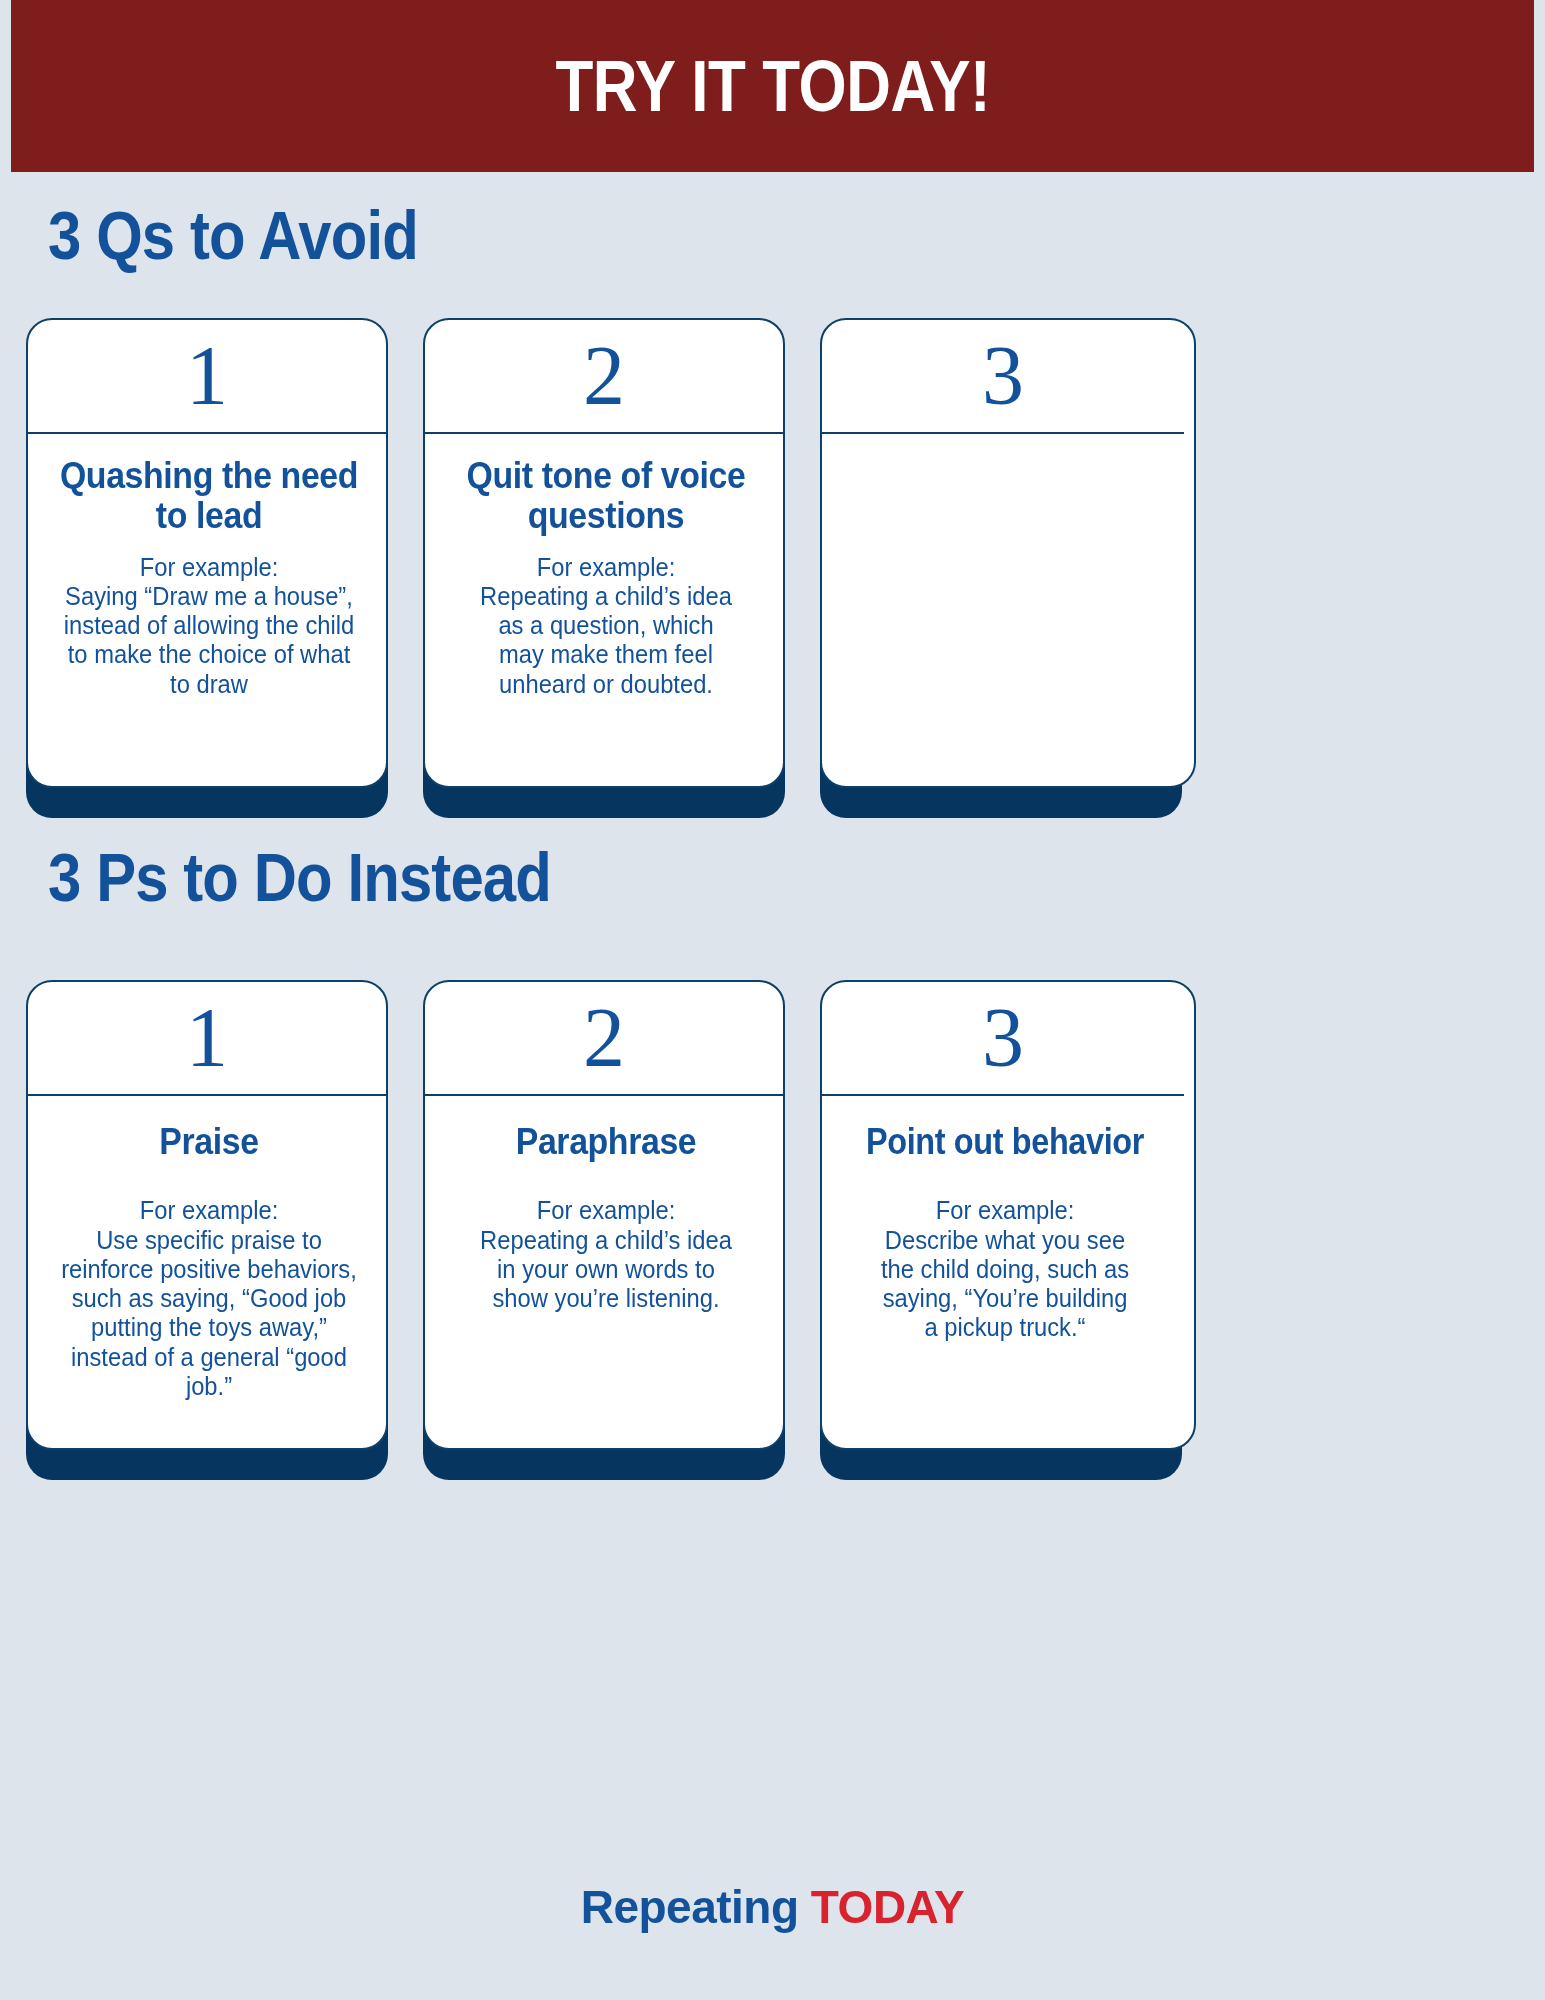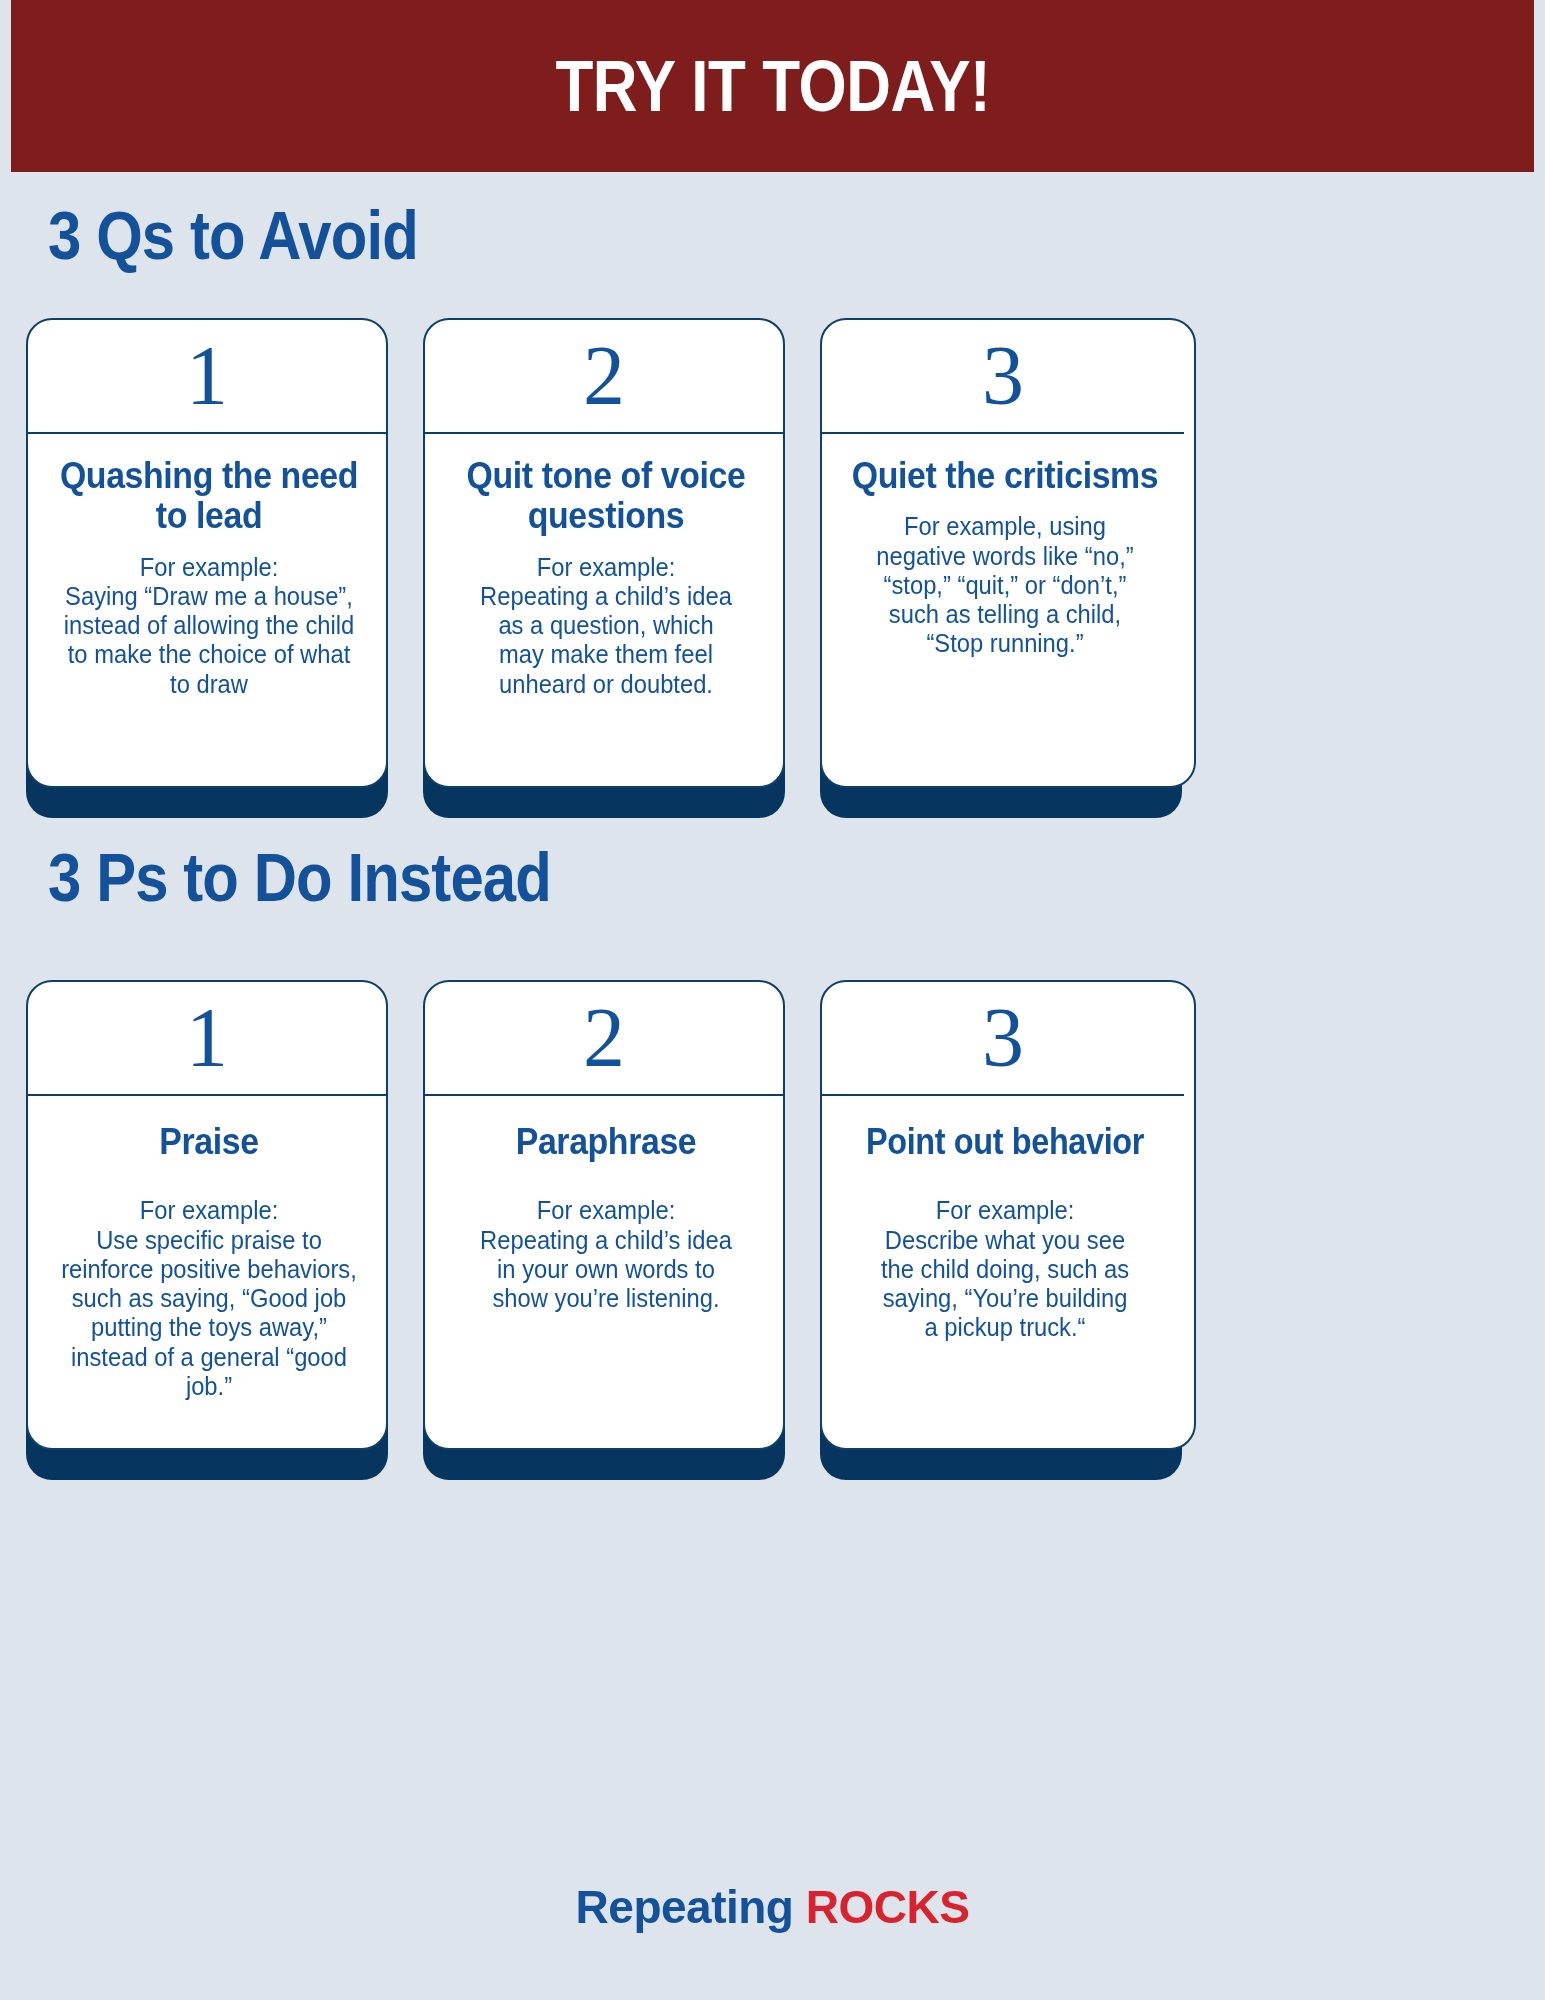--- a/index.html
+++ b/index.html
@@ -201,29 +201,20 @@
 may make them feel
 unheard or doubted.</div>
       </div>
     </div>
   </div>
 
   <div class="card-wrap col-3">
     <div class="card-shadow"></div>
     <div class="card">
       <div class="card-number">3</div>
-      <div class="card-body">
-        <div class="card-title">Quiet the
-criticisms</div>
-        <div class="card-text">For example, using
-negative words like “no,”
-“stop,” “quit,” or “don’t,”
-such as telling a child,
-“Stop running.”</div>
-      </div>
     </div>
   </div>
 
 </div>
 
 <div class="section-heading" id="heading-ps">3 Ps to Do Instead</div>
 
 <div class="card-row" id="row-ps">
 
   <div class="card-wrap col-1">
@@ -268,14 +259,14 @@
 the child doing, such as
 saying, “You’re building
 a pickup truck.“</div>
       </div>
     </div>
   </div>
 
 </div>
 
 <div class="footer">
-  <span class="brand-a">Repeating</span><span>&nbsp;</span><span class="brand-b">ROCKS</span>
+  <span class="brand-a">Repeating</span><span>&nbsp;</span><span class="brand-b">TODAY</span>
 </div>
 
 </body></html>

